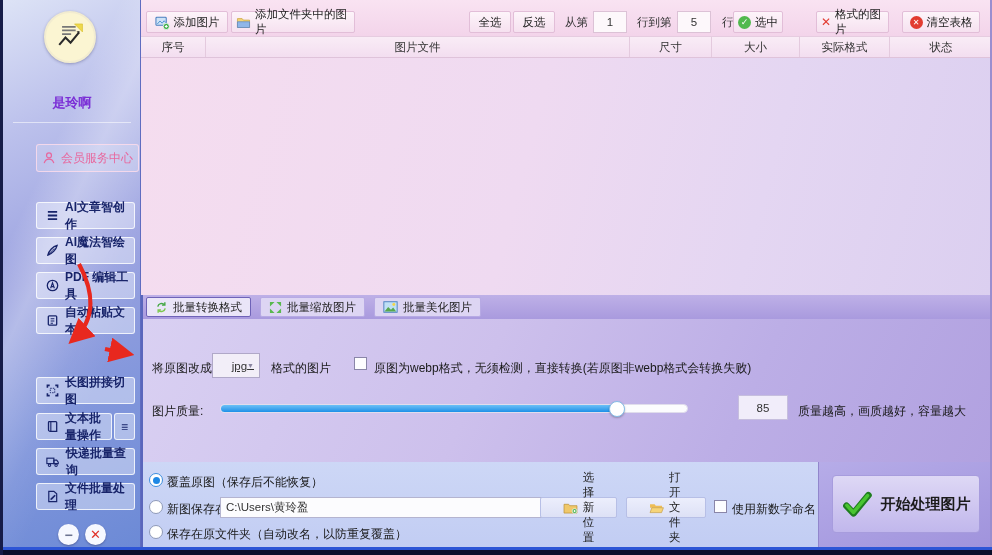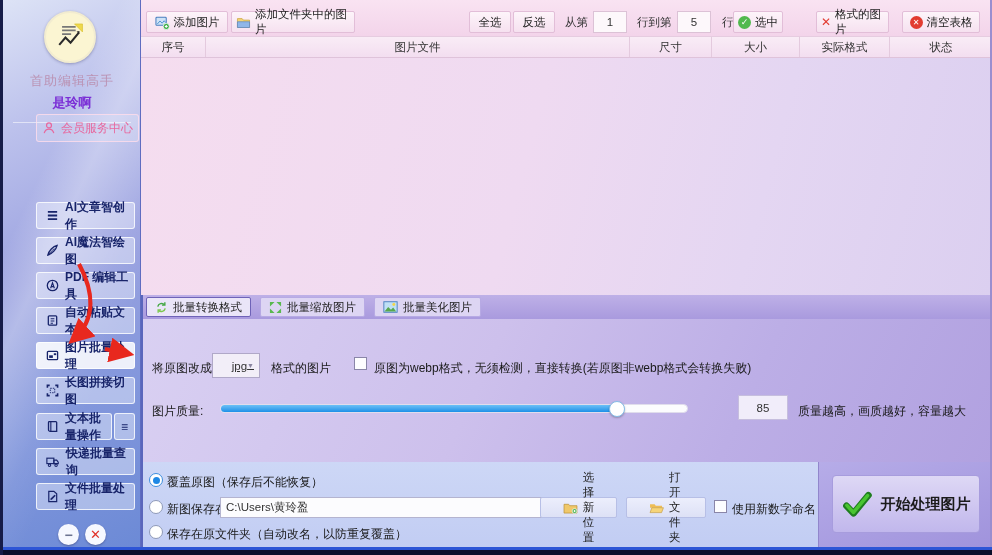--- a/index.html
+++ b/index.html
@@ -17,21 +17,21 @@
     background:linear-gradient(155deg,#dde3f6 0%,#bcc1ec 22%,#9ba2e0 48%,#8397dc 72%,#6c8ad6 100%);
     border-right:1px solid #5f6cc0; z-index:2; }
   .sidebar::before { content:""; position:absolute; inset:0;
     background:linear-gradient(115deg,rgba(255,255,255,0) 30%,rgba(255,255,255,0.30) 42%,rgba(255,255,255,0.06) 60%,rgba(255,255,255,0) 70%); pointer-events:none; }
   .logo { position:absolute; left:41px; top:11px; width:52px; height:52px; border-radius:50%;
     background:#fbf5d2; border:2px solid #f2ecd0; display:flex; align-items:center; justify-content:center;
     box-shadow:0 1px 3px rgba(40,40,90,0.35); }
   .app-title { position:absolute; left:0; top:72px; width:138px; text-align:center; color:#bb93b4; font-size:13px; letter-spacing:1px; }
   .user-name { position:absolute; left:0; top:94px; width:138px; text-align:center; color:#7b2fd6; font-weight:bold; font-size:13px; }
   .side-divider { position:absolute; left:10px; top:122px; width:118px; height:1px; background:rgba(255,255,255,0.55); }
-  .member-btn { position:absolute; left:33px; top:114px; width:103px; height:28px; border:1px solid rgba(255,220,235,0.8);
+  .member-btn { position:absolute; left:33px; top:144px; width:103px; height:28px; border:1px solid rgba(255,220,235,0.8);
     border-radius:3px; background:rgba(255,255,255,0.18); display:flex; align-items:center; justify-content:center; gap:5px;
     color:#e8679d; font-size:12px; cursor:pointer; }
   .menu-item { position:absolute; left:33px; width:99px; height:27px; background:rgba(246,249,255,0.42);
     border:1px solid rgba(255,255,255,0.78); border-radius:3px; display:flex; align-items:center; gap:6px;
     padding-left:9px; color:#18246a; font-weight:bold; font-size:12px; cursor:pointer; }
   .menu-item.active { background:rgba(255,255,255,0.85); }
   .menu-extra { position:absolute; left:111px; top:413px; width:21px; height:27px; background:rgba(246,249,255,0.42);
     border:1px solid rgba(255,255,255,0.78); border-radius:3px; color:#18246a; font-weight:bold;
     display:flex; align-items:center; justify-content:center; cursor:pointer; }
   .win-btn { position:absolute; top:524px; width:21px; height:21px; border-radius:50%; background:#f6f8ff;
@@ -120,21 +120,20 @@
     <div class="logo">
       <span class="micon">
         <svg width="34" height="34" viewBox="0 0 30 30">
           <path d="M8 6h12M8 9.2h12M8 12.4h8" stroke="#777" stroke-width="1.5" fill="none"></path>
           <path d="M19 3.5h7v7z" fill="#efd94b" stroke="#d8bf30" stroke-width="0.6"></path>
           <path d="M5.5 22l5.5-6.5 4.5 4.5 7.5-9" fill="none" stroke="#2a2a2a" stroke-width="1.8"></path>
           <path d="M20.8 10.2l2.6-0.6-0.4 2.8z" fill="#2a2a2a"></path>
         </svg>
       </span>
     </div>
-    <div class="app-title">首助编辑高手</div>
     <div class="user-name">是玲啊</div>
     <div class="side-divider"></div>
 
     <div class="member-btn">
       <span class="micon">
         <svg width="14" height="14" viewBox="0 0 16 16">
           <circle cx="8" cy="5" r="2.8" fill="none" stroke="#e8679d" stroke-width="1.4"></circle>
           <path d="M2.5 13.8c1-3.1 3-4.4 5.5-4.4s4.5 1.3 5.5 4.4" fill="none" stroke="#e8679d" stroke-width="1.4"></path>
         </svg>
       </span>
@@ -168,30 +167,20 @@
       <span>PDF 编辑工具</span>
     </div>
     <div class="menu-item" style="top:307px">
       <span class="micon">
         <svg width="13" height="13" viewBox="0 0 14 14">
             <rect x="2.5" y="2" width="9" height="10" rx="1" fill="none" stroke="#18246a" stroke-width="1.4"></rect>
             <path d="M5 5.2h4M5 7.6h4M5 10h2.5" stroke="#18246a" stroke-width="1.1"></path>
           </svg>
       </span>
       <span>自动粘贴文本</span>
-    </div>
-    <div class="menu-item active" style="top:342px">
-      <span class="micon">
-        <svg width="13" height="13" viewBox="0 0 14 14">
-            <rect x="1.5" y="2.5" width="11" height="9" rx="1" fill="none" stroke="#18246a" stroke-width="1.4"></rect>
-            <rect x="3.4" y="6.8" width="4" height="2.8" fill="#18246a"></rect>
-            <rect x="8.4" y="4.6" width="2.6" height="2" fill="#18246a"></rect>
-          </svg>
-      </span>
-      <span>图片批量处理</span>
     </div>
     <div class="menu-item" style="top:377px">
       <span class="micon">
         <svg width="13" height="13" viewBox="0 0 14 14">
             <path d="M1.5 4V1.5H4M10 1.5h2.5V4M12.5 10v2.5H10M4 12.5H1.5V10" fill="none" stroke="#18246a" stroke-width="1.7"></path>
             <rect x="4.6" y="4.6" width="4.8" height="4.8" fill="none" stroke="#18246a" stroke-width="1" stroke-dasharray="1.6 1.1"></rect>
           </svg>
       </span>
       <span>长图拼接切图</span>
     </div>

